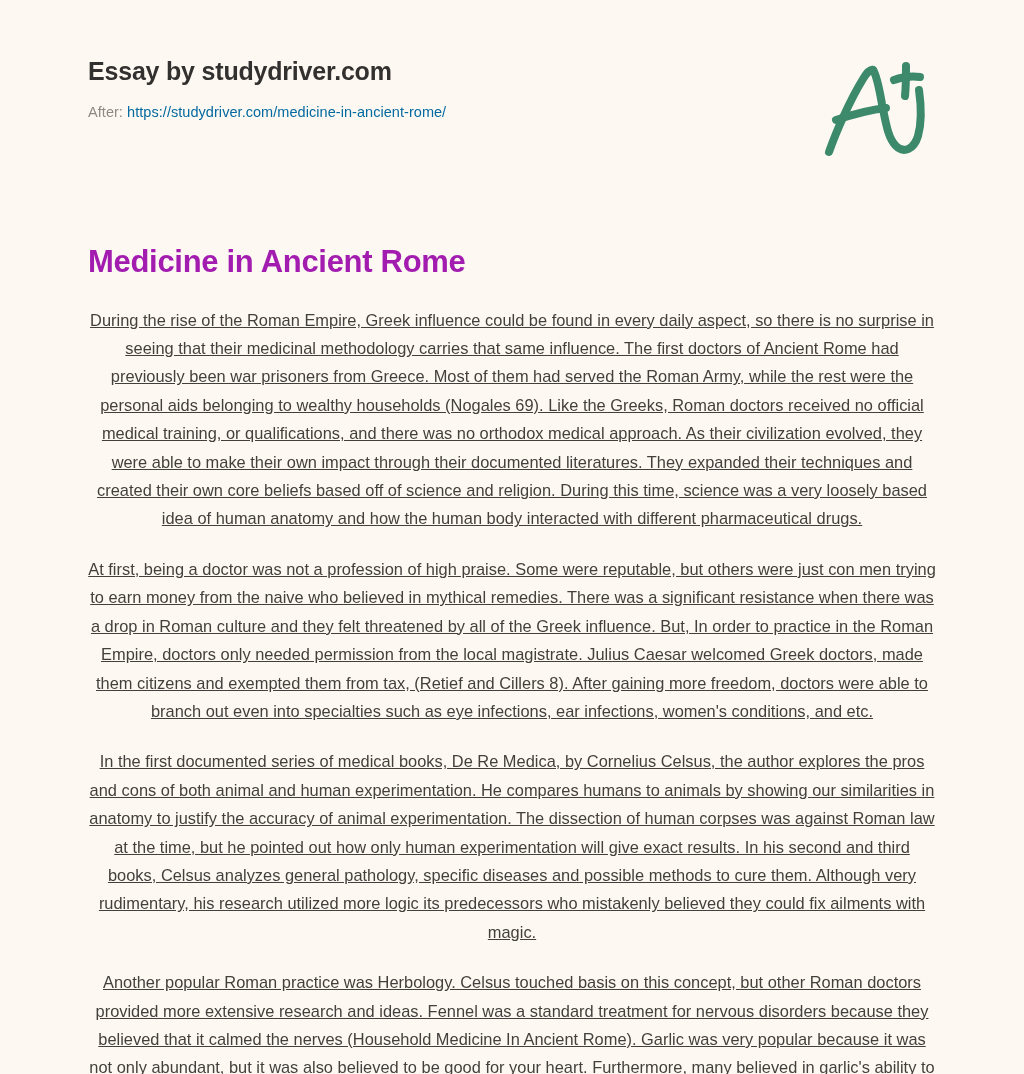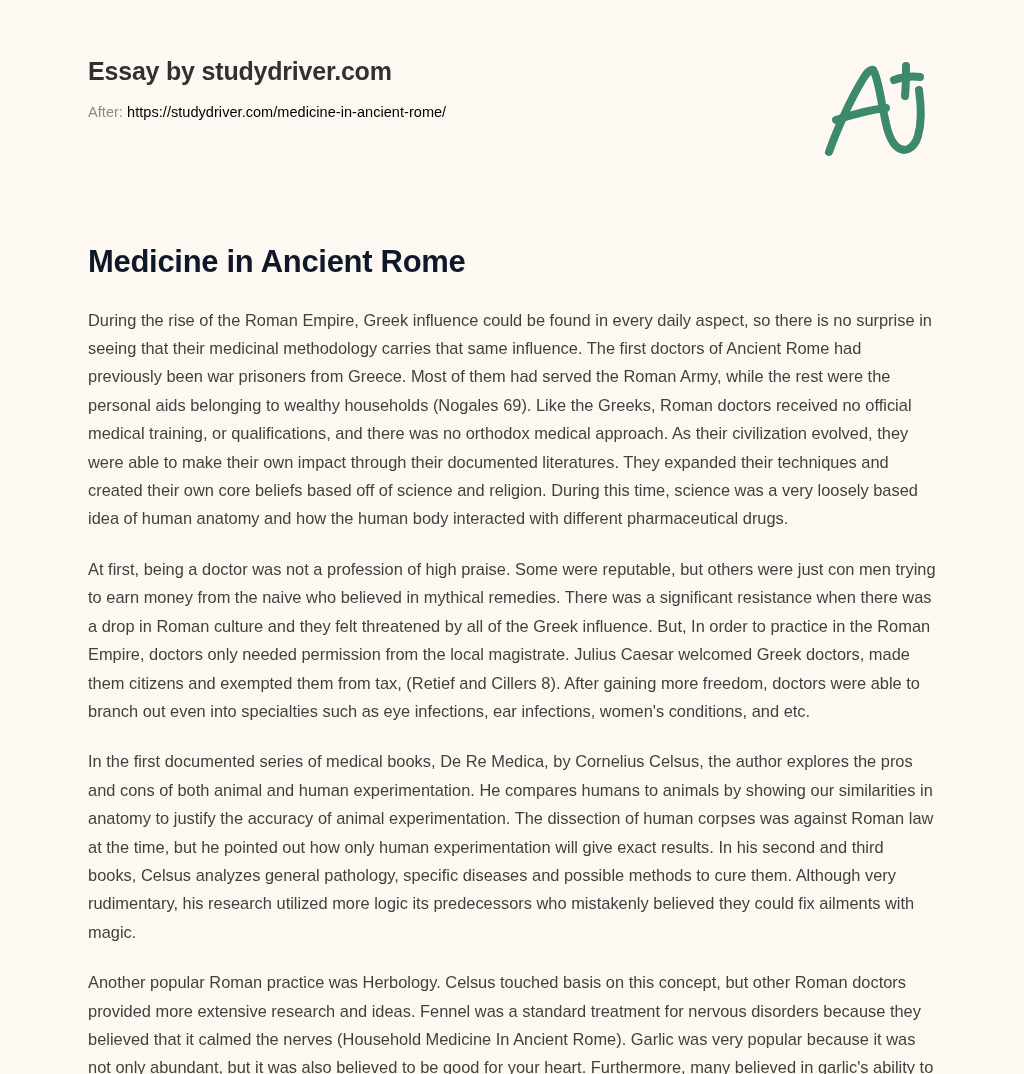--- a/index.html
+++ b/index.html
@@ -48,21 +48,21 @@
     line-height: 1.2;
     color: #8d8a86;
     letter-spacing: 0.05px;
   }
 
   .source-label {
     color: #8d8a86;
   }
 
   .source-url {
-    color: #000000;
+    color: #0369a1;
     text-decoration: none;
   }
 
   
   .logo {
     position: absolute;
     top: 52px;
     right: 0px;
     width: 120px;
     height: 110px;
@@ -73,38 +73,39 @@
     width: 120px;
     height: 110px;
   }
 
   
   .title {
     margin: 0;
     padding-top: 132px;
     font-size: 31px;
     font-weight: 600;
-    color: #0f172a;
+    color: #a21caf;
     letter-spacing: -0.3px;
     line-height: 1.15;
   }
 
   
   .article {
     padding-top: 26px;
     width: 848px;
   }
 
   .article p {
     margin: 0 0 22px 0;
     font-size: 16.4px;
     line-height: 28.4px;
     color: #433f3c;
-    text-align: left;
+    text-align: center;
     letter-spacing: 0.01px;
+    text-decoration: underline;
   }
 
   .article p:last-child {
     margin-bottom: 0;
   }
 </style>
 </head>
 <body>
 
 <div class="page">

